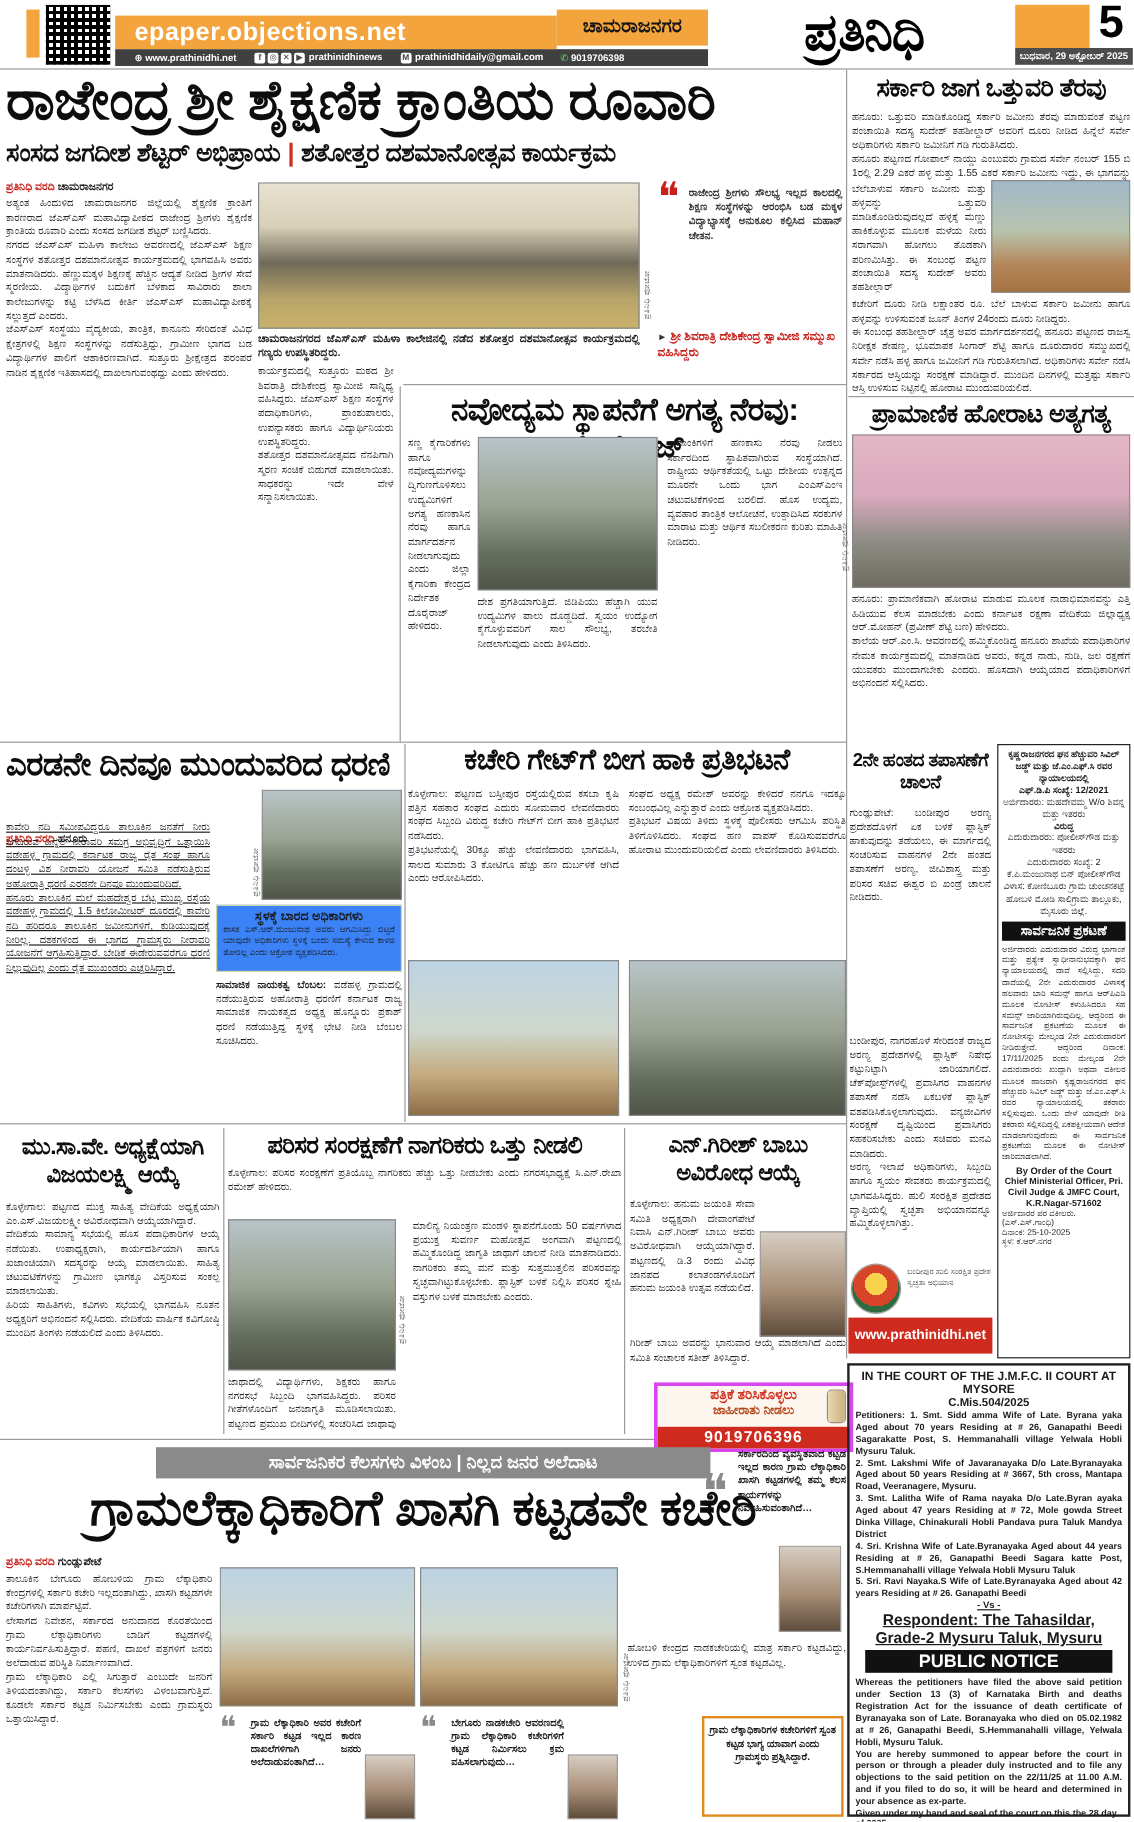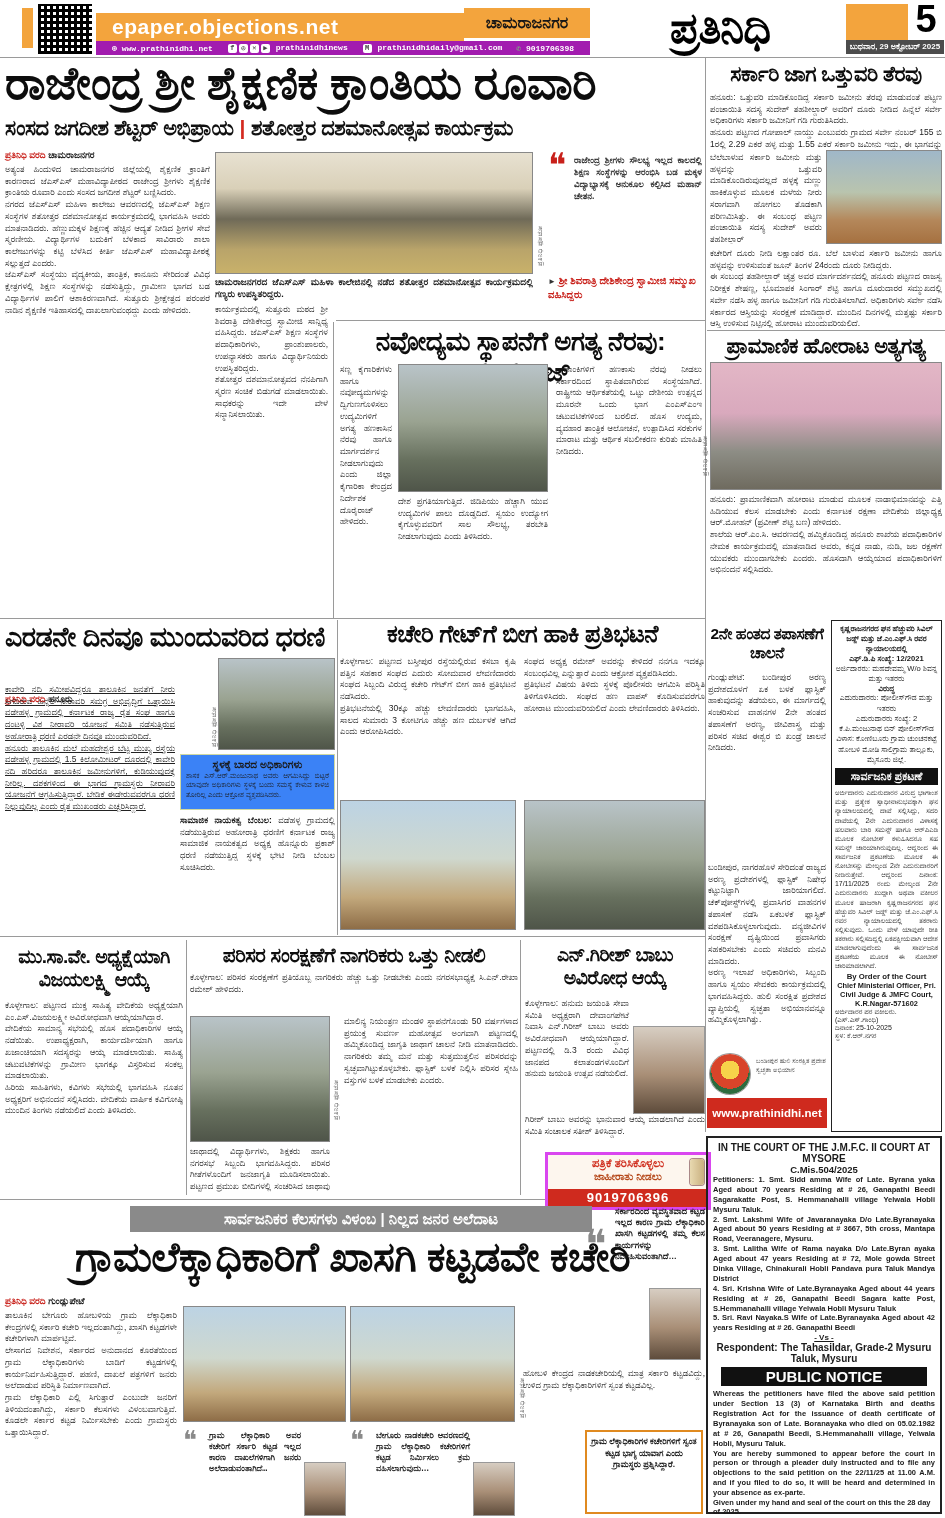--- a/index.html
+++ b/index.html
@@ -24,21 +24,21 @@
   .photo.crowd{background:linear-gradient(180deg,#b9c4c9 0%,#9aa391 45%,#67705e 75%,#4e5448 100%);}
   .photo.bldg{background:linear-gradient(180deg,#bcd3e4 0%,#cfd8ce 45%,#c2a87c 75%,#8c6b45 100%);}
   .portrait{background:linear-gradient(180deg,#d8cfc4 0%,#a98f77 55%,#5c4a3a 100%);box-shadow:inset 0 0 0 1px #999;}
   .credit{font-size:6.5px;color:#555;writing-mode:vertical-rl;transform:rotate(180deg);letter-spacing:.5px;}
   .quotemark{color:#c8201a;font-size:34px;line-height:.8;font-family:"DejaVu Serif",serif;}
   .kicker{font-weight:bold;font-size:21px;letter-spacing:-.5px;color:#111;}
   .kicker .pipe{color:#d42a20;font-weight:bold;padding:0 6px;}
   .insetbox{background:#3b82f6;border:1px solid #cfd8a2;padding:3px 5px;}
   .noticeband{background:#111;color:#fff;font-weight:bold;text-align:center;}
   .orange{background:#f3a43d;}
-  .graybar{background:#a21caf;color:#fff;font-family:Liberation Mono, monospace;}
+  .graybar{background:#404040;color:#fff;}
   .sicon{display:inline-block;width:9px;height:9px;line-height:9px;text-align:center;
          background:#fff;color:#444;font-size:7px;font-weight:bold;border-radius:2px;margin:0 1px;}
 </style>
 </head>
 <body>
 
 <div class="abs" style="inset:0;">
 
   <div class="abs" style="left:0;top:0;width:945px;height:57px;">
     <div class="abs orange" style="left:22px;top:8px;width:11px;height:40px;"></div>
@@ -230,21 +230,21 @@
 
   <div class="abs" style="left:706px;top:1136px;width:236px;height:378px;border:2px solid #222;box-sizing:border-box;padding:4px 5px;font-weight:bold;color:#1b1b1b;">
     <div class="center" style="font-size:10px;">IN THE COURT OF THE J.M.F.C. II COURT AT MYSORE</div>
     <div class="center" style="font-size:9.5px;">C.Mis.504/2025</div>
     <div class="jt" style="font-size:7.5px;line-height:1.32;">Petitioners: 1. Smt. Sidd amma Wife of Late. Byrana yaka Aged about 70 years Residing at # 26, Ganapathi Beedi Sagarakatte Post, S. Hemmanahalli village Yelwala Hobli Mysuru Taluk.</div>
     <div class="jt" style="font-size:7.5px;line-height:1.32;">2. Smt. Lakshmi Wife of Javaranayaka D/o Late.Byranayaka Aged about 50 years Residing at # 3667, 5th cross, Mantapa Road, Veeranagere, Mysuru.</div>
     <div class="jt" style="font-size:7.5px;line-height:1.32;">3. Smt. Lalitha Wife of Rama nayaka D/o Late.Byran ayaka Aged about 47 years Residing at # 72, Mole gowda Street Dinka Village, Chinakurali Hobli Pandava pura Taluk Mandya District</div>
     <div class="jt" style="font-size:7.5px;line-height:1.32;">4. Sri. Krishna Wife of Late.Byranayaka Aged about 44 years Residing at # 26, Ganapathi Beedi Sagara katte Post, S.Hemmanahalli village Yelwala Hobli Mysuru Taluk</div>
     <div class="jt" style="font-size:7.5px;line-height:1.32;">5. Sri. Ravi Nayaka.S Wife of Late.Byranayaka Aged about 42 years Residing at # 26. Ganapathi Beedi</div>
     <div class="center" style="font-size:8px;text-decoration:underline;">- Vs -</div>
-    <div class="center" style="font-size:10px;">Respondent: The Tahasildar, Grade-2 Mysuru Taluk, Mysuru</div>
+    <div class="center" style="font-size:13px;text-decoration:underline;">Respondent: The Tahasildar, Grade-2 Mysuru Taluk, Mysuru</div>
     <div class="noticeband" style="font-size:15px;margin:3px 8px;padding:1px 0;">PUBLIC NOTICE</div>
     <div class="jt" style="font-size:7.5px;line-height:1.32;">Whereas the petitioners have filed the above said petition under Section 13 (3) of Karnataka Birth and deaths Registration Act for the issuance of death certificate of Byranayaka son of Late. Boranayaka who died on 05.02.1982 at # 26, Ganapathi Beedi, S.Hemmanahalli village, Yelwala Hobli, Mysuru Taluk.</div>
     <div class="jt" style="font-size:7.5px;line-height:1.32;">You are hereby summoned to appear before the court in person or through a pleader duly instructed and to file any objections to the said petition on the 22/11/25 at 11.00 A.M. and if you filed to do so, it will be heard and determined in your absence as ex-parte.</div>
     <div style="font-size:7.5px;">Given under my hand and seal of the court on this the 28 day of 2025.</div>
     <div style="display:flex;gap:6px;margin-top:2px;">
       <div class="prelines" style="flex:1.2;font-size:7.3px;line-height:1.3;">Ravichandra.H
 Advocate for Petitioner
 S.R.S Law Associates,
 # CH-13, 2801/A, II Main Road, 4th cross, Jayanagara,
 Mysuru: 570014. Ph. No. 96112-16364</div>
@@ -270,21 +270,21 @@
 
     <div class="abs" style="left:585px;top:1206px;width:120px;height:160px;">
       <span class="quotemark abs" style="left:0;top:22px;font-size:40px;color:#8a8a8a;">❝</span>
       <div class="abs jt" style="left:30px;top:0;width:90px;font-size:8.3px;font-weight:bold;line-height:1.35;">ಸರ್ಕಾರದಿಂದ ವ್ಯವಸ್ಥಿತವಾದ ಕಟ್ಟಡ ಇಲ್ಲದ ಕಾರಣ ಗ್ರಾಮ ಲೆಕ್ಕಾಧಿಕಾರಿ ಖಾಸಗಿ ಕಟ್ಟಡಗಳಲ್ಲಿ ತಮ್ಮ ಕೆಲಸ ಕಾರ್ಯಗಳನ್ನು ನಿರ್ವಹಿಸುವಂತಾಗಿದೆ…</div>
       <div class="portrait abs" style="left:64px;top:82px;width:52px;height:72px;"></div>
     </div>
     <div class="abs bodytxt jt" style="left:523px;top:1368px;width:182px;height:58px;overflow:hidden;">ಹೋಬಳಿ ಕೇಂದ್ರದ ನಾಡಕಚೇರಿಯಲ್ಲಿ ಮಾತ್ರ ಸರ್ಕಾರಿ ಕಟ್ಟಡವಿದ್ದು, ಉಳಿದ ಗ್ರಾಮ ಲೆಕ್ಕಾಧಿಕಾರಿಗಳಿಗೆ ಸ್ವಂತ ಕಟ್ಟಡವಿಲ್ಲ.</div>
 
     <div class="abs" style="left:183px;top:1430px;width:163px;height:86px;">
       <span class="quotemark" style="font-size:26px;color:#8a8a8a;">❝</span>
-      <div class="abs jt" style="left:26px;top:0;width:92px;font-size:8.2px;font-weight:bold;line-height:1.35;font-family:Liberation Mono, monospace;">ಗ್ರಾಮ ಲೆಕ್ಕಾಧಿಕಾರಿ ಅವರ ಕಚೇರಿಗೆ ಸರ್ಕಾರಿ ಕಟ್ಟಡ ಇಲ್ಲದ ಕಾರಣ ದಾಖಲೆಗಳಿಗಾಗಿ ಜನರು ಅಲೆದಾಡುವಂತಾಗಿದೆ…</div>
+      <div class="abs jt" style="left:26px;top:0;width:92px;font-size:8.2px;font-weight:bold;line-height:1.35;">ಗ್ರಾಮ ಲೆಕ್ಕಾಧಿಕಾರಿ ಅವರ ಕಚೇರಿಗೆ ಸರ್ಕಾರಿ ಕಟ್ಟಡ ಇಲ್ಲದ ಕಾರಣ ದಾಖಲೆಗಳಿಗಾಗಿ ಜನರು ಅಲೆದಾಡುವಂತಾಗಿದೆ…</div>
       <div class="portrait abs" style="left:121px;top:32px;width:42px;height:54px;"></div>
     </div>
     <div class="abs" style="left:350px;top:1430px;width:165px;height:86px;">
       <span class="quotemark" style="font-size:26px;color:#8a8a8a;">❝</span>
       <div class="abs jt" style="left:26px;top:0;width:94px;font-size:8.2px;font-weight:bold;line-height:1.35;">ಬೇಗೂರು ನಾಡಕಚೇರಿ ಆವರಣದಲ್ಲಿ ಗ್ರಾಮ ಲೆಕ್ಕಾಧಿಕಾರಿ ಕಚೇರಿಗಳಿಗೆ ಕಟ್ಟಡ ನಿರ್ಮಿಸಲು ಕ್ರಮ ವಹಿಸಲಾಗುವುದು…</div>
       <div class="portrait abs" style="left:123px;top:32px;width:42px;height:54px;"></div>
     </div>
     <div class="abs center" style="left:585px;top:1430px;width:118px;height:84px;border:2px solid #e08a20;box-sizing:border-box;padding:4px;
       font-size:8.3px;font-weight:bold;line-height:1.4;">ಗ್ರಾಮ ಲೆಕ್ಕಾಧಿಕಾರಿಗಳ ಕಚೇರಿಗಳಿಗೆ ಸ್ವಂತ ಕಟ್ಟಡ ಭಾಗ್ಯ ಯಾವಾಗ ಎಂದು ಗ್ರಾಮಸ್ಥರು ಪ್ರಶ್ನಿಸಿದ್ದಾರೆ.</div>
   </div>

